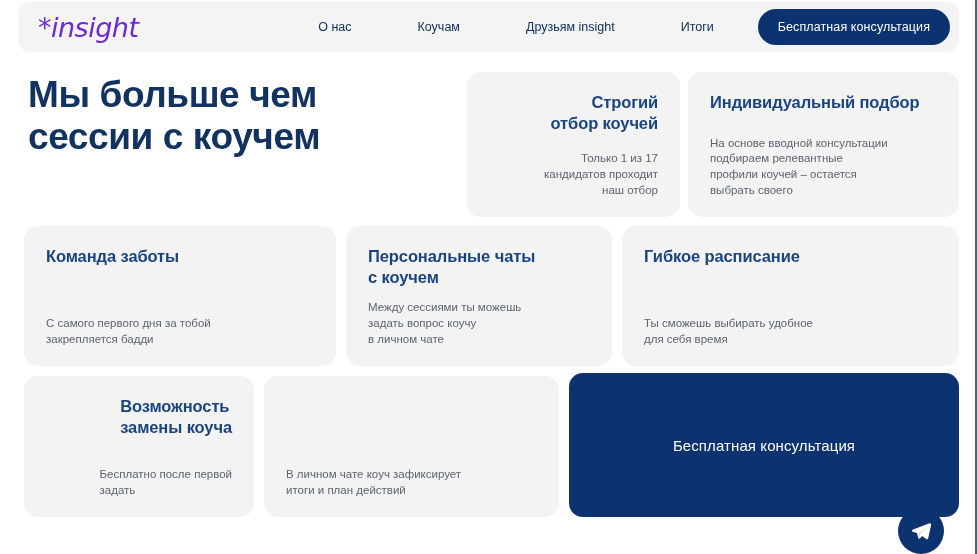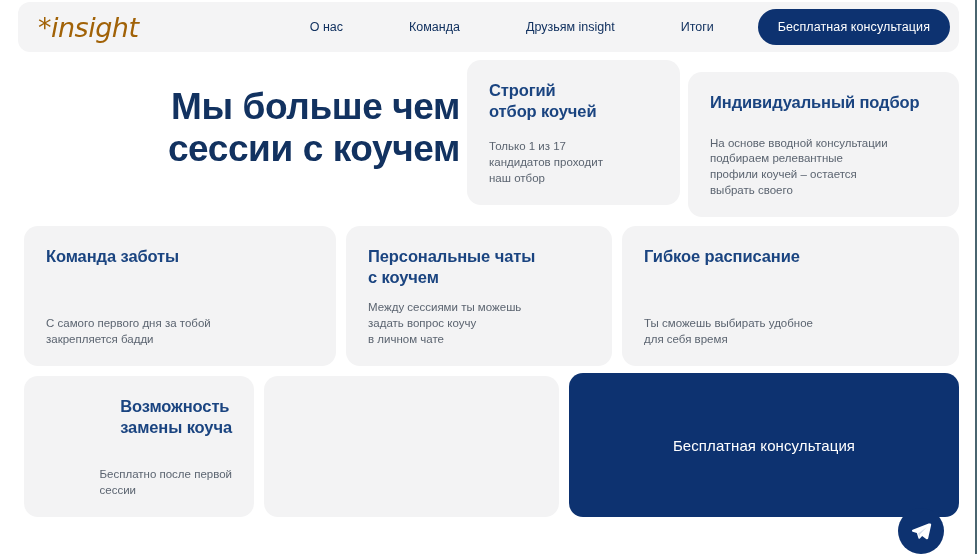--- a/index.html
+++ b/index.html
@@ -37,21 +37,21 @@
     display: flex;
     align-items: center;
     box-sizing: border-box;
     padding: 0 9px 0 20px;
   }
   .logo {
     font-family: "DejaVu Sans", sans-serif;
     font-style: italic;
     font-size: 27px;
     font-weight: 400;
-    color: #a16207;
+    color: #6d28d9;
     letter-spacing: -0.5px;
     line-height: 1;
     user-select: none;
   }
   .nav {
     margin-left: auto;
     display: flex;
     align-items: center;
     gap: 22px;
   }
@@ -78,27 +78,26 @@
     font-family: inherit;
     letter-spacing: 0.1px;
   }
 
   
   .hero-title {
     position: absolute;
     left: 24px;
     top: 70px;
     width: 420px;
-    margin: 16px;
+    margin: 4px;
     font-size: 37px;
     line-height: 1.13;
     font-weight: 700;
     color: #123260;
     letter-spacing: -0.4px;
-    text-align: right;
   }
 
   
   .card {
     position: absolute;
     background: #f3f3f4;
     border-radius: 14px;
     box-sizing: border-box;
     padding: 20px 22px 18px 22px;
     display: flex;
@@ -115,21 +114,21 @@
   }
   .card-body {
     margin: auto 0 0 0;
     font-size: 11.5px;
     line-height: 1.38;
     color: #5b6470;
     white-space: pre-line;
   }
 
   
-  #card-strict        { left: 467px; top: 60px;  width: 213px; height: 145px; }
+  #card-strict        { left: 467px; top: 72px;  width: 213px; height: 145px; text-align: right; }
   #card-individual    { left: 688px; top: 72px;  width: 271px; height: 145px; }
   #card-care          { left: 24px;  top: 226px; width: 312px; height: 140px; }
   #card-chats         { left: 346px; top: 226px; width: 266px; height: 140px; }
   #card-schedule      { left: 622px; top: 226px; width: 337px; height: 140px; }
   #card-replace       { left: 24px;  top: 376px; width: 230px; height: 141px; align-items: flex-end; }
   #card-results       { left: 264px; top: 376px; width: 295px; height: 141px; }
 
   
   #card-consult {
     left: 569px;
@@ -171,21 +170,21 @@
 </head>
 <body>
 
 <div class="page">
 
   <div class="header">
     <div class="logo">*insight</div>
 
     <nav class="nav">
       <a class="nav-link">О нас</a>
-      <a class="nav-link">Команда</a>
+      <a class="nav-link">Коучам</a>
       <a class="nav-link">Друзьям insight</a>
       <a class="nav-link">Итоги</a>
       <button class="cta-pill">Бесплатная консультация</button>
     </nav>
   </div>
 
   <h1 class="hero-title">Мы больше
 чем сессии
 с коучем</h1>
 
@@ -222,24 +221,26 @@
 с коучем</h2>
     <p class="card-body">Между сессиями ты можешь
 задать вопрос коучу
 в личном чате</p>
   </div>
 
   <div class="card" id="card-replace">
     <h2 class="card-title">Возможность
 замены коуча</h2>
     <p class="card-body">Бесплатно после первой
-сессии</p>
+задать</p>
   </div>
 
   <div class="card" id="card-results">
+    <p class="card-body">В личном чате коуч зафиксирует
+итоги и план действий</p>
   </div>
 
   <div id="card-consult">
     <span class="consult-label">Бесплатная консультация</span>
   </div>
 
   <div class="tg-fab">
     <span>
       <svg width="24" height="24" viewBox="0 0 24 24" aria-hidden="true">
         <path d="M20.3 4.2 3.6 10.7c-.9.35-.88 1.65.03 1.96l4.2 1.43 1.62 5.1c.2.62 1 .79 1.44.3l2.27-2.5 4.3 3.16c.62.46 1.5.12 1.67-.63l3.02-13.5c.2-.9-.69-1.66-1.54-1.32z" fill="#ffffff"></path>

